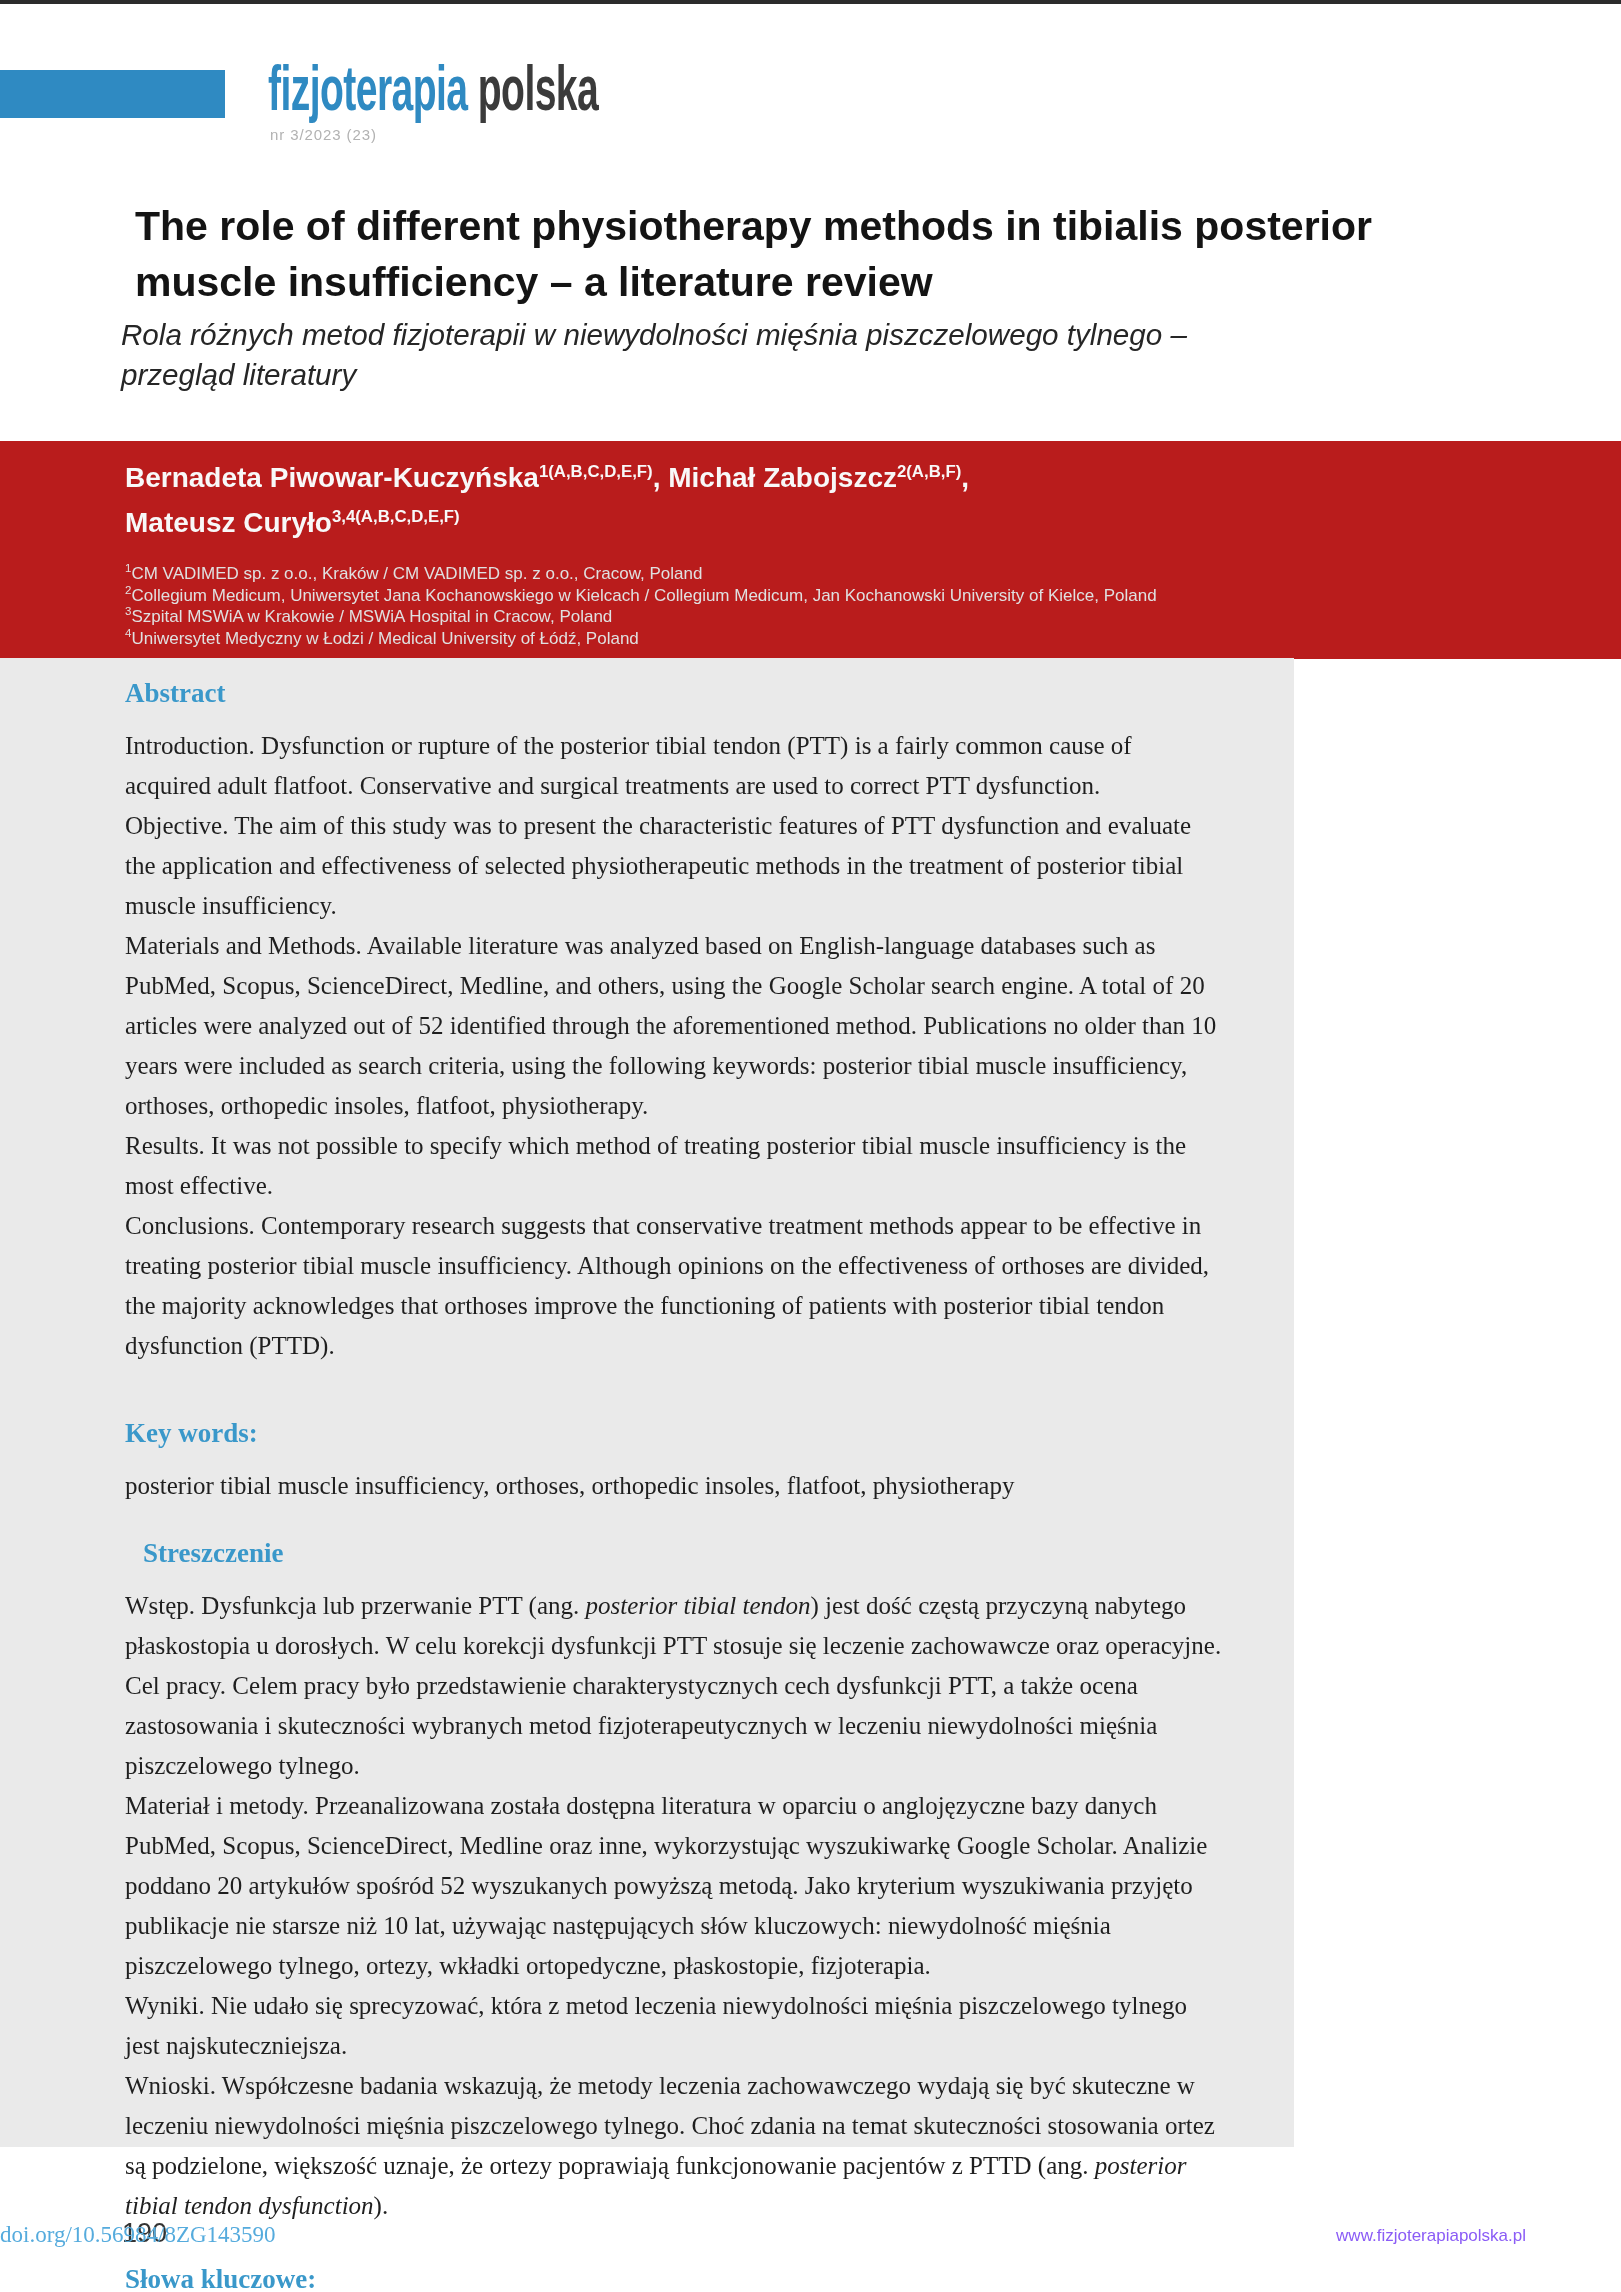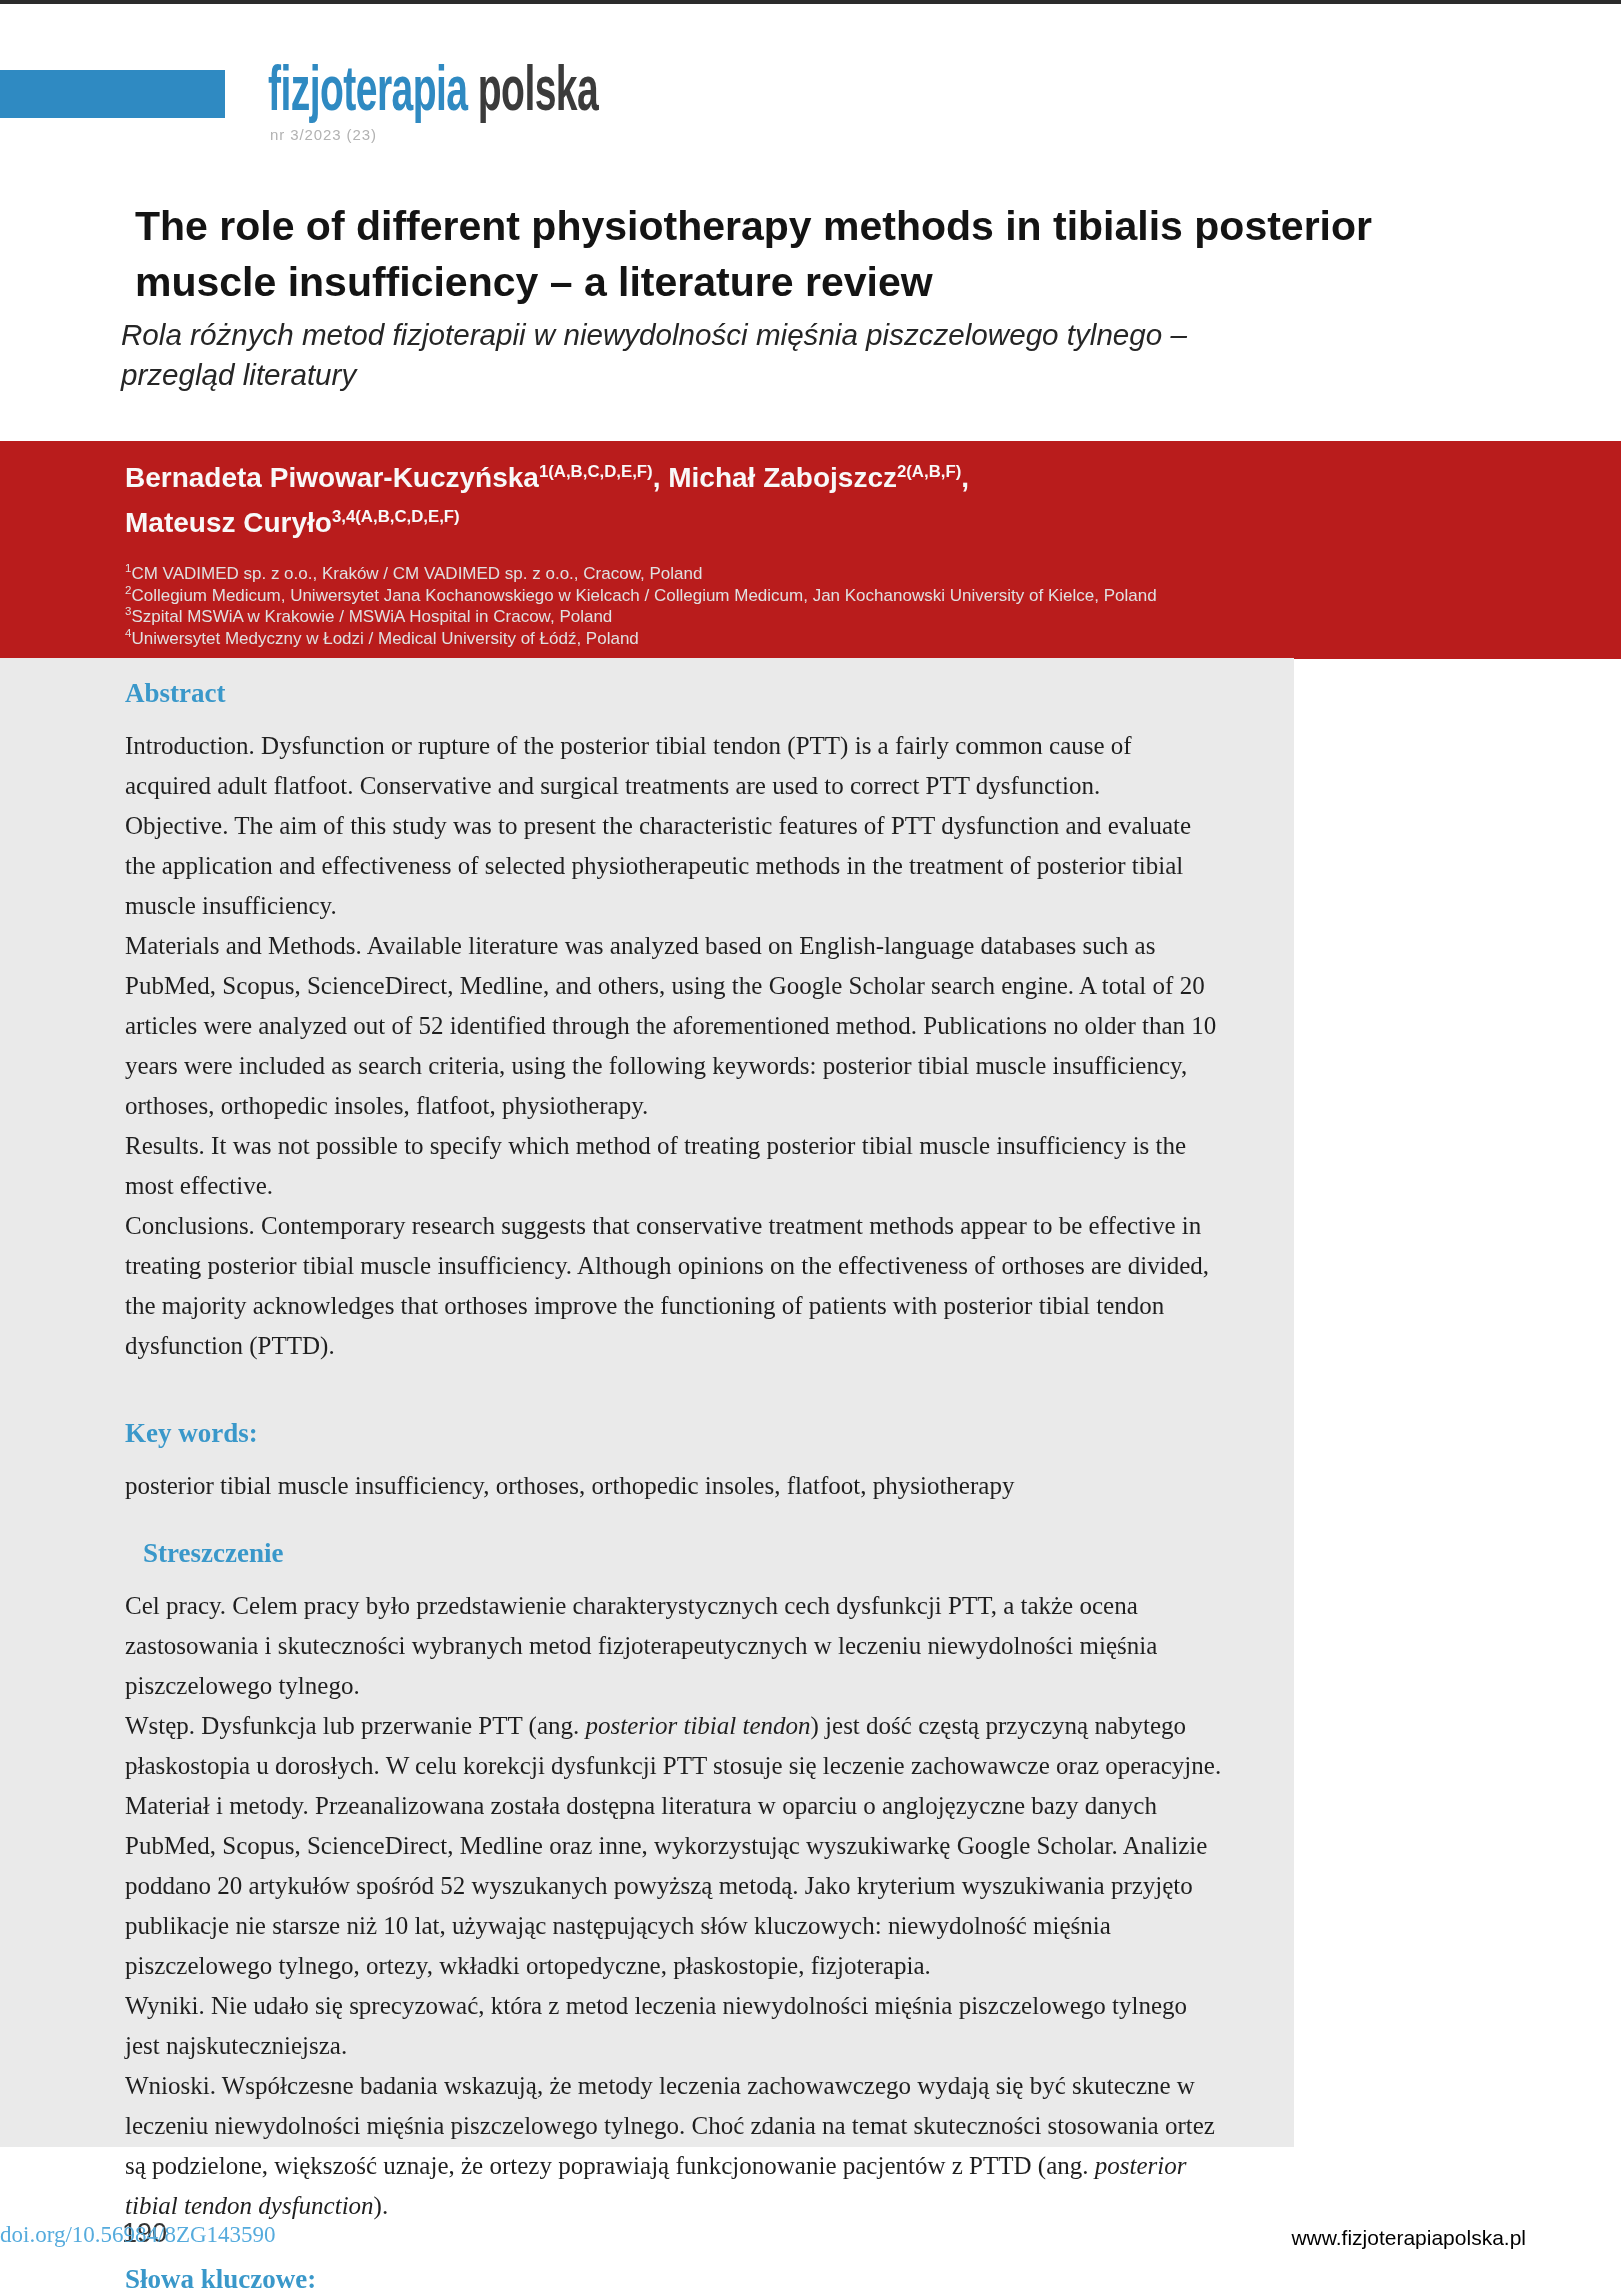--- a/index.html
+++ b/index.html
@@ -41,21 +41,21 @@
   .body-par { font-size: 25px; line-height: 40px; color: #1f1f1f; margin: 0; max-width: 1424px; }
   .mt-kw  { margin-top: 52px; }
   .mt-str { margin-top: 32px; margin-left: 18px; }
   .mt-sl  { margin-top: 38px; }
   .it { font-style: italic; }
 
   
   .page-number { position: absolute; left: 122px; top: 2218px; font-size: 27px; color: #333333; }
   .doi-link { position: absolute; left: 0; right: 0; top: 2222px; text-align: left;
               font-family: "Liberation Serif", serif; font-size: 23px; color: #55abdd; text-decoration: none; }
-  .site-url { position: absolute; right: 95px; top: 2226px; font-size: 21px; color: #000000; margin-left: 20px; }
+  .site-url { position: absolute; right: 95px; top: 2226px; font-size: 17px; color: #8b5cf6; margin-left: 20px; }
 </style>
 </head>
 <body>
 
 <div class="topbar"></div>
 
 <div class="bluebar"></div>
 <div class="logo">
   <span class="lg-blue">fizjoterapia</span><span> </span><span class="lg-dark">polska</span>
 </div>
@@ -81,22 +81,22 @@
   <p class="body-par">Introduction. Dysfunction or rupture of the posterior tibial tendon (PTT) is a fairly common cause of acquired adult flatfoot. Conservative and surgical treatments are used to correct PTT dysfunction.</p>
   <p class="body-par">Objective. The aim of this study was to present the characteristic features of PTT dysfunction and evaluate the application and effectiveness of selected physiotherapeutic methods in the treatment of posterior tibial muscle insufficiency.</p>
   <p class="body-par">Materials and Methods. Available literature was analyzed based on English-language databases such as PubMed, Scopus, ScienceDirect, Medline, and others, using the Google Scholar search engine. A total of 20 articles were analyzed out of 52 identified through the aforementioned method. Publications no older than 10 years were included as search criteria, using the following keywords: posterior tibial muscle insufficiency, orthoses, orthopedic insoles, flatfoot, physiotherapy.</p>
   <p class="body-par">Results. It was not possible to specify which method of treating posterior tibial muscle insufficiency is the most effective.</p>
   <p class="body-par">Conclusions. Contemporary research suggests that conservative treatment methods appear to be effective in treating posterior tibial muscle insufficiency. Although opinions on the effectiveness of orthoses are divided, the majority acknowledges that orthoses improve the functioning of patients with posterior tibial tendon dysfunction (PTTD).</p>
 
   <h2 class="sec-heading mt-kw">Key words:</h2>
   <p class="body-par">posterior tibial muscle insufficiency, orthoses, orthopedic insoles, flatfoot, physiotherapy</p>
 
   <h2 class="sec-heading mt-str">Streszczenie</h2>
+  <p class="body-par"><span>Wstęp. Dysfunkcja lub przerwanie PTT (ang. </span><span class="it">posterior tibial tendon</span><span>) jest dość częstą przyczyną nabytego płaskostopia u dorosłych. W celu korekcji dysfunkcji PTT stosuje się leczenie zachowawcze oraz operacyjne.</span></p>
   <p class="body-par">Cel pracy. Celem pracy było przedstawienie charakterystycznych cech dysfunkcji PTT, a także ocena zastosowania i skuteczności wybranych metod fizjoterapeutycznych w leczeniu niewydolności mięśnia piszczelowego tylnego.</p>
-  <p class="body-par"><span>Wstęp. Dysfunkcja lub przerwanie PTT (ang. </span><span class="it">posterior tibial tendon</span><span>) jest dość częstą przyczyną nabytego płaskostopia u dorosłych. W celu korekcji dysfunkcji PTT stosuje się leczenie zachowawcze oraz operacyjne.</span></p>
   <p class="body-par">Materiał i metody. Przeanalizowana została dostępna literatura w oparciu o anglojęzyczne bazy danych PubMed, Scopus, ScienceDirect, Medline oraz inne, wykorzystując wyszukiwarkę Google Scholar. Analizie poddano 20 artykułów spośród 52 wyszukanych powyższą metodą. Jako kryterium wyszukiwania przyjęto publikacje nie starsze niż 10 lat, używając następujących słów kluczowych: niewydolność mięśnia piszczelowego tylnego, ortezy, wkładki ortopedyczne, płaskostopie, fizjoterapia.</p>
   <p class="body-par">Wyniki. Nie udało się sprecyzować, która z metod leczenia niewydolności mięśnia piszczelowego tylnego jest najskuteczniejsza.</p>
   <p class="body-par"><span>Wnioski. Współczesne badania wskazują, że metody leczenia zachowawczego wydają się być skuteczne w leczeniu niewydolności mięśnia piszczelowego tylnego. Choć zdania na temat skuteczności stosowania ortez są podzielone, większość uznaje, że ortezy poprawiają funkcjonowanie pacjentów z PTTD (ang. </span><span class="it">posterior tibial tendon dysfunction</span><span>).</span></p>
 
   <h2 class="sec-heading mt-sl">Słowa kluczowe:</h2>
   <p class="body-par">niewydolność mięśnia piszczelowego tylnego, ortezy, wkładki ortopedyczne, płaskostopie, fizjoterapia</p>
 </div>
 
 <div class="page-number">190</div>
 <a class="doi-link" href="#">doi.org/10.56984/8ZG143590</a>

